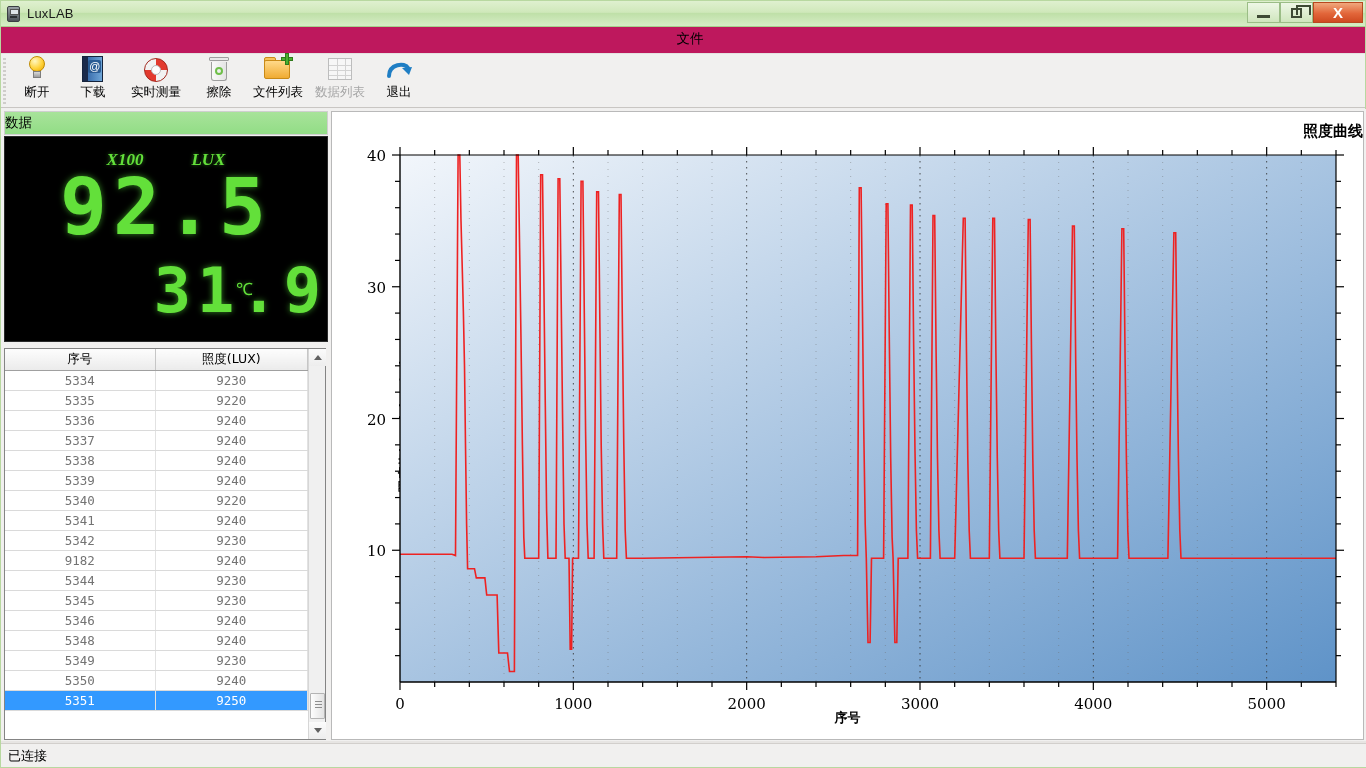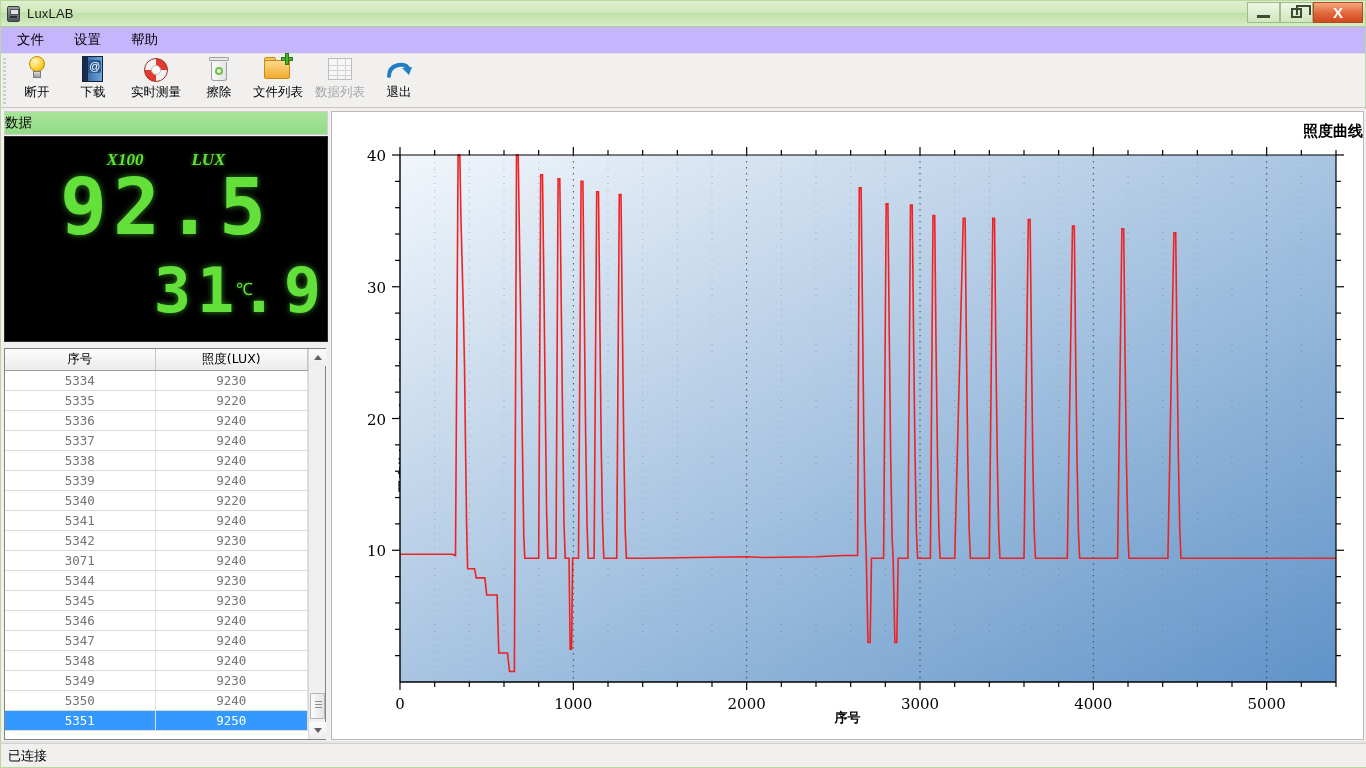--- a/index.html
+++ b/index.html
@@ -45,22 +45,22 @@
     width:50px;
     background:linear-gradient(to bottom,#f0a87d,#e2663a 55%,#cf4a21);
     border:1px solid #b8481f; color:#fff; font-size:15px; font-weight:bold;
   }
   .wbtn .min-glyph{ display:block; width:13px; height:3px; background:#3d4a34; margin-top:7px;}
   .wbtn .max-glyph{ display:block; width:11px; height:10px; border:2px solid #3d4a34; position:relative;}
   .wbtn .max-glyph::after{content:"";position:absolute;left:3px;top:-5px;width:11px;height:8px;border:2px solid #3d4a34;border-bottom:none;}
 
   
   .menubar {
-    height:27px; background:#c4b5fd; display:flex; align-items:center;
-    padding-left:14px; gap:26px; border-bottom:1px solid #e4e2e0;
+    height:27px; background:#be185d; display:flex; align-items:center;
+    padding-left:14px; gap:26px; border-bottom:1px solid #e4e2e0;flex-direction:column;
   }
   .menu-item { font-size:13.5px; color:#000; cursor:default; padding:3px 2px;
                font-family:"DejaVu Sans","Liberation Sans",sans-serif; }
 
   
   .toolbar {
     height:54px; background:#f1f0ef; display:flex; align-items:flex-start;
     padding-left:8px; border-bottom:1px solid #c9c6c3; position:relative;
   }
   .tb-grip{position:absolute;left:2px;top:4px;width:3px;height:46px;
@@ -366,37 +366,33 @@
                 </tr>
                 <tr>
                   <td class="col-a">5341</td>
                   <td>9240</td>
                 </tr>
                 <tr>
                   <td class="col-a">5342</td>
                   <td>9230</td>
                 </tr>
                 <tr>
-                  <td class="col-a">3071</td>
+                  <td class="col-a">9182</td>
                   <td>9240</td>
                 </tr>
                 <tr>
                   <td class="col-a">5344</td>
                   <td>9230</td>
                 </tr>
                 <tr>
                   <td class="col-a">5345</td>
                   <td>9230</td>
                 </tr>
                 <tr>
                   <td class="col-a">5346</td>
-                  <td>9240</td>
-                </tr>
-                <tr>
-                  <td class="col-a">5347</td>
                   <td>9240</td>
                 </tr>
                 <tr>
                   <td class="col-a">5348</td>
                   <td>9240</td>
                 </tr>
                 <tr>
                   <td class="col-a">5349</td>
                   <td>9230</td>
                 </tr>

